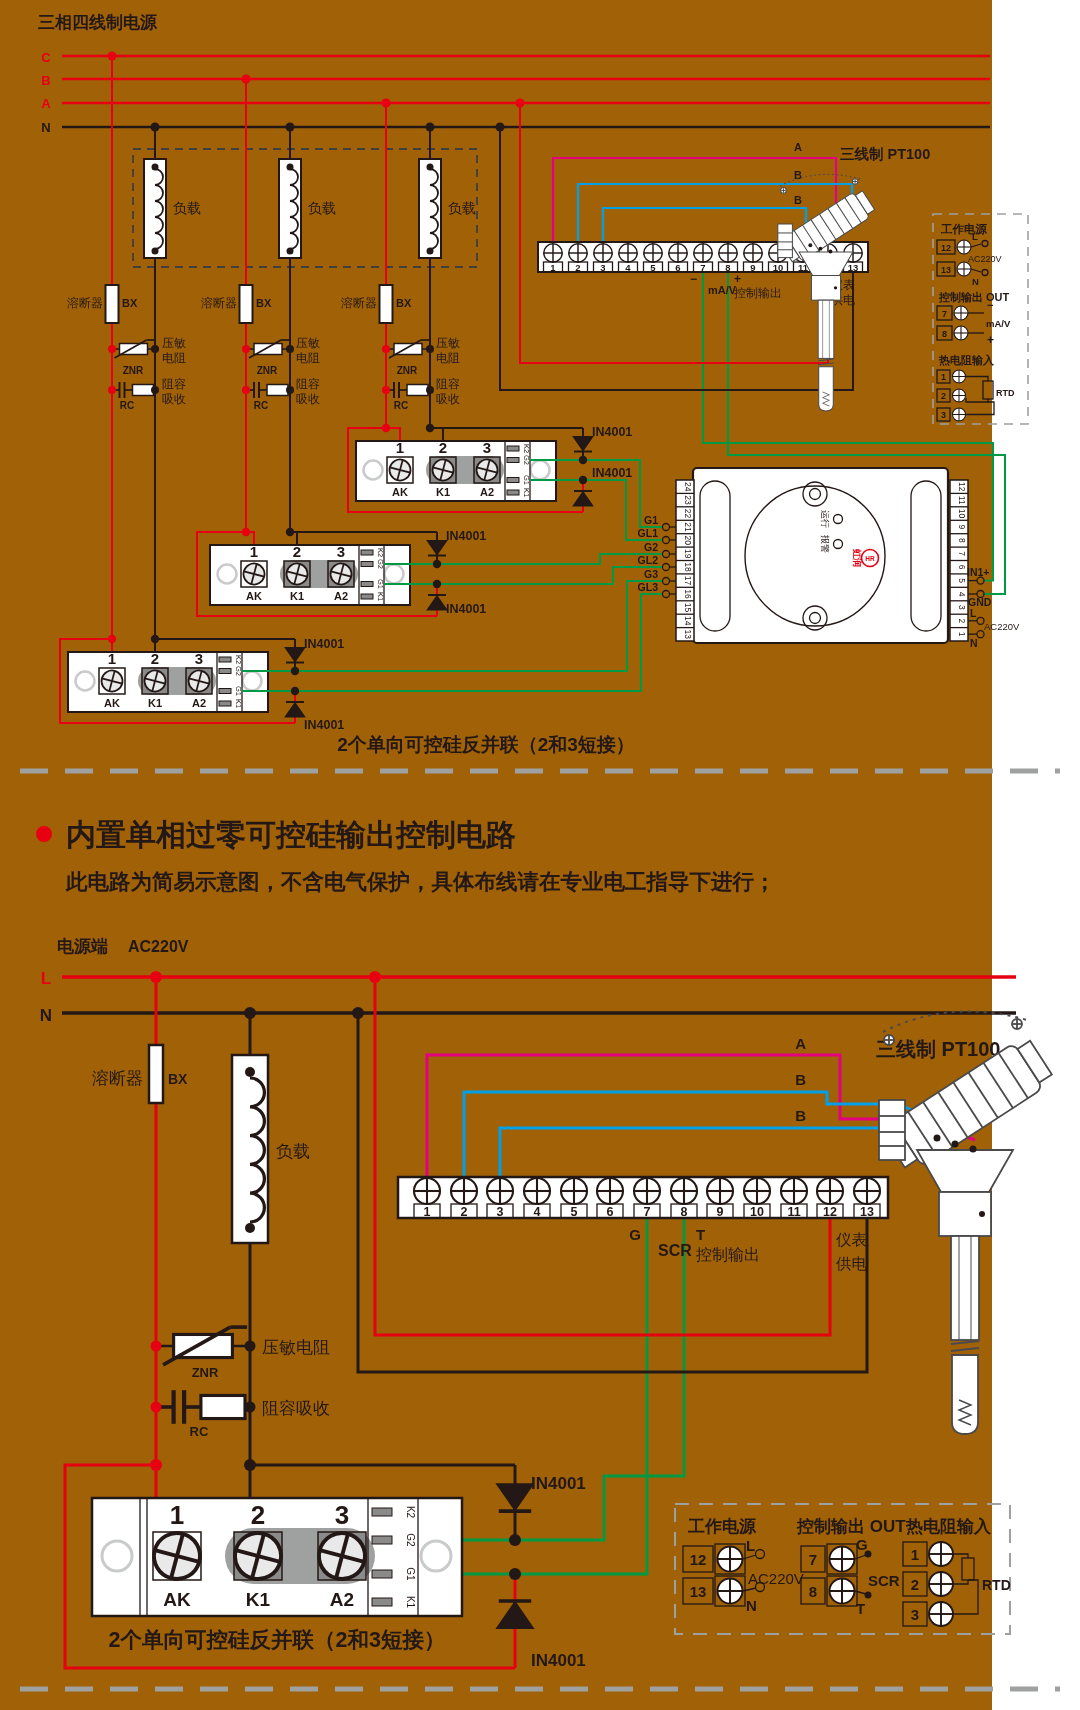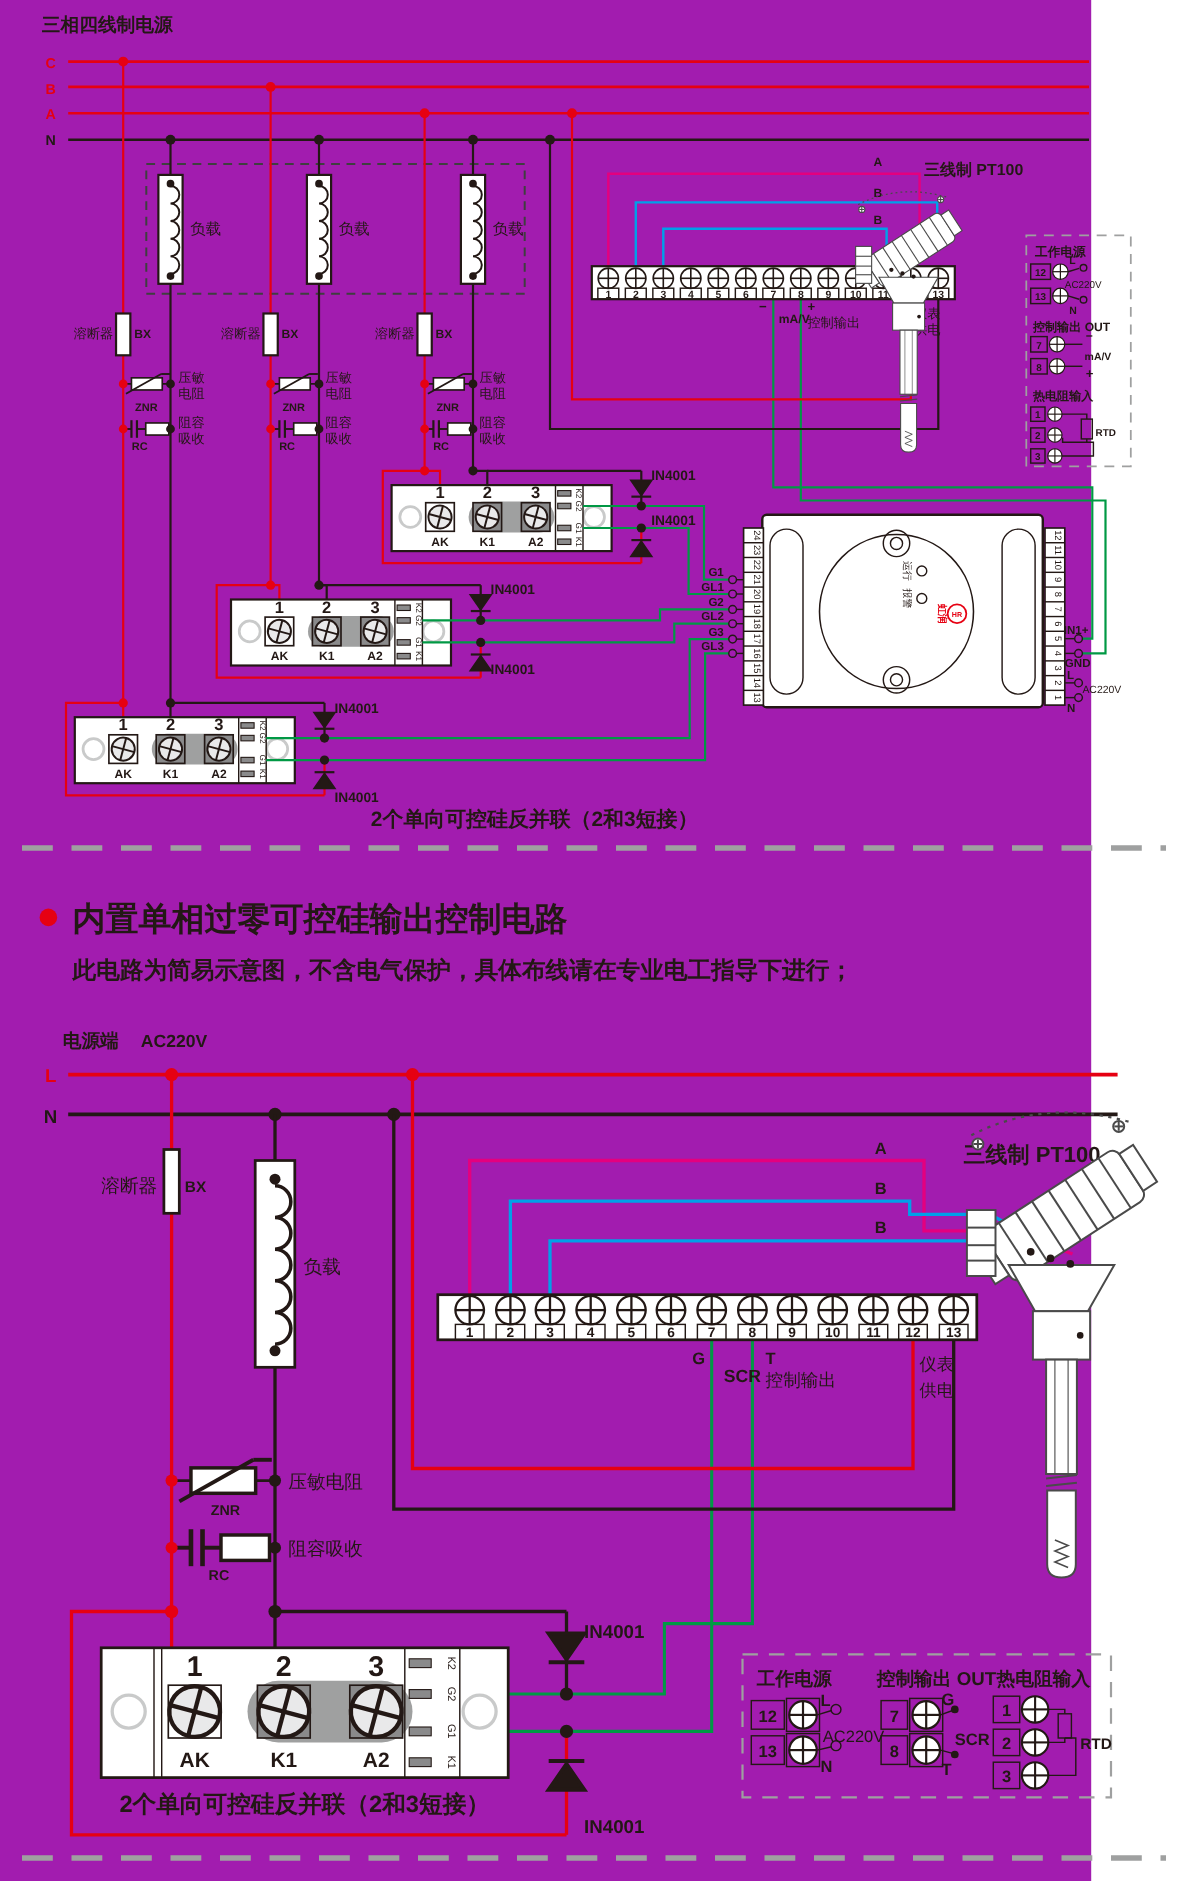--- a/index.html
+++ b/index.html
@@ -1,16 +1,16 @@
 <!DOCTYPE html>
 <html><head>
 <meta charset="utf-8">
 <style>
   html,body{margin:0;padding:0;background:#fff}
-  .stage{width:992px;height:1710px;position:relative;background:#a21caf}
+  .stage{width:992px;height:1710px;position:relative;background:#a16207}
   svg text{font-family:"Liberation Sans","DejaVu Sans",sans-serif;fill:#231815}
   .b{font-weight:bold}
   .red{fill:#e60012}
   .s65{font-size:6.5px}.s75{font-size:7.5px}.s85{font-size:8.5px}.s9{font-size:9px}
   .s95{font-size:9.5px}.s10{font-size:10px}.s105{font-size:10.5px}.s11{font-size:11px}
   .s115{font-size:11.5px}.s12{font-size:12px}.s125{font-size:12.5px}.s13{font-size:13px}
   .s14{font-size:14px}.s145{font-size:14.5px}.s15{font-size:15px}.s155{font-size:15.5px}
   .s16{font-size:16px}.s17{font-size:17px}.s19{font-size:19px}.s20{font-size:20px}
   .s215{font-size:21.5px}.s26{font-size:26px}.s30{font-size:30px}
   .lk{stroke:#231815;fill:none;stroke-width:2}

